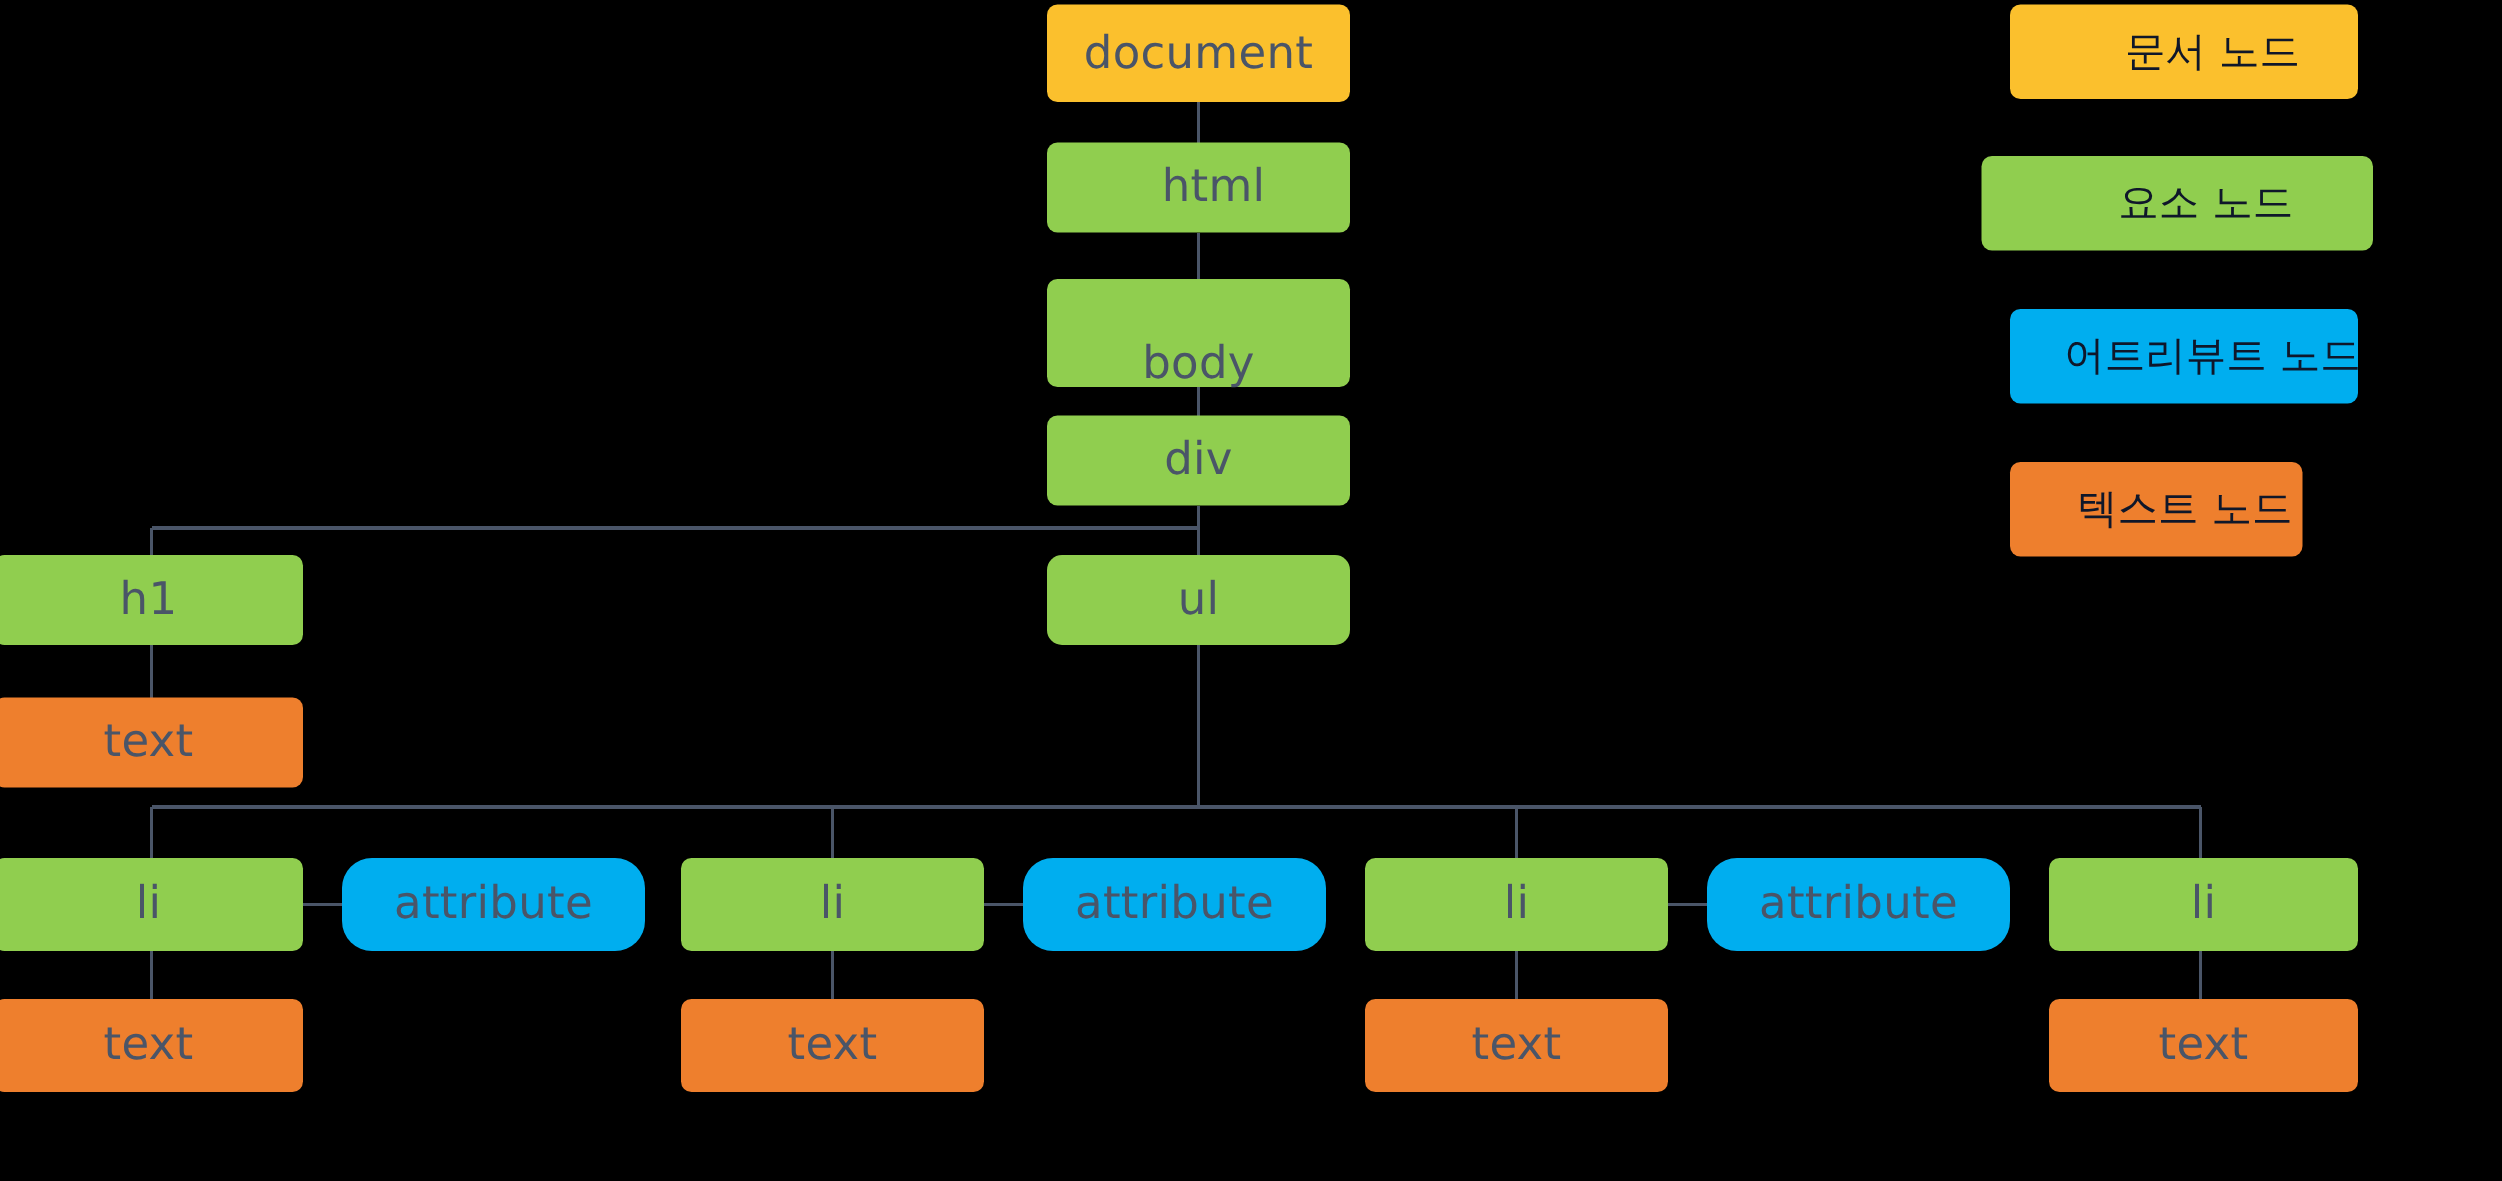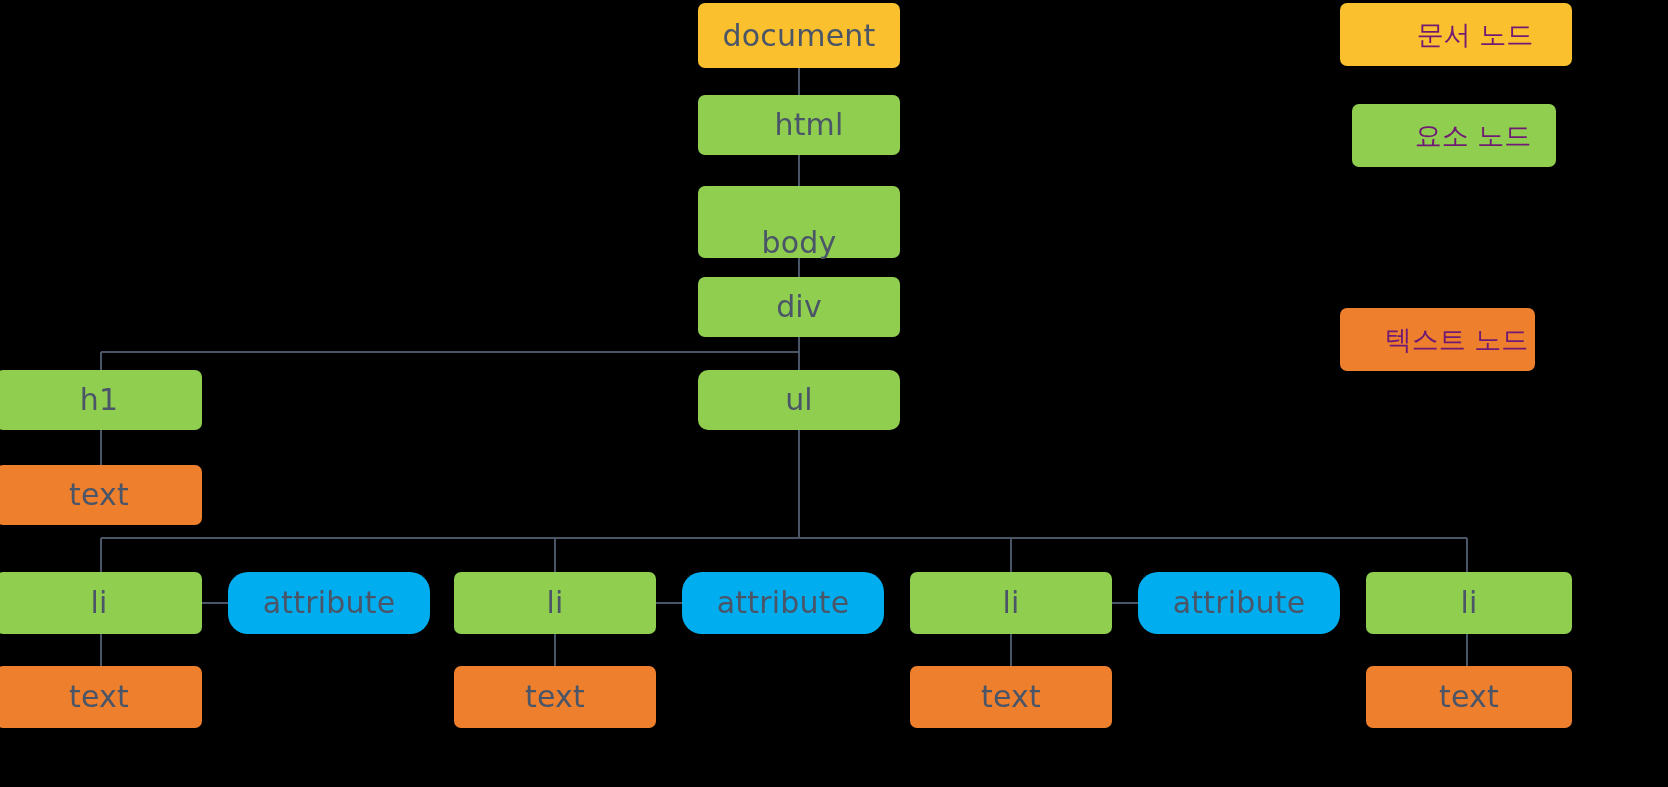--- a/index.html
+++ b/index.html
@@ -55,21 +55,21 @@
 
   
   .legend-chip {
     position: absolute;
     z-index: 2;
     box-sizing: border-box;
     display: flex;
     align-items: center;
     justify-content: center;
     border-radius: 7px;
-    color: #701a75;
+    color: #0f172a;
     font-size: 27px;
     font-weight: 400;
     line-height: 1;
     white-space: nowrap;
     font-family: "DejaVu Sans", "Liberation Sans", sans-serif;
     padding-left: 38px;
   }
   .legend-chip.document { background: #FBC02D; }
   .legend-chip.element  { background: #90CE4F; }
   .legend-chip.attribute{ background: #00AEEF; }
@@ -175,22 +175,25 @@
     <span>li</span>
   </div>
   <div class="node text" style="left:1366px; top:666px; width:206px; height:62px;">
     <span>text</span>
   </div>
 
   <div class="legend-chip document" style="left:1340px; top:3px; width:232px; height:63px;">
     <span>문서 노드</span>
   </div>
 
-  <div class="legend-chip element" style="left:1352px; top:104px; width:204px; height:63px;">
+  <div class="legend-chip element" style="left:1321px; top:104px; width:261px; height:63px;">
     <span>요소 노드</span>
   </div>
 
+  <div class="legend-chip attribute" style="left:1340px; top:206px; width:232px; height:63px;">
+    <span>어트리뷰트 노드</span>
+  </div>
 
   <div class="legend-chip text" style="left:1340px; top:308px; width:195px; height:63px;">
     <span>텍스트 노드</span>
   </div>
 
 </div>
 
 </body></html>

